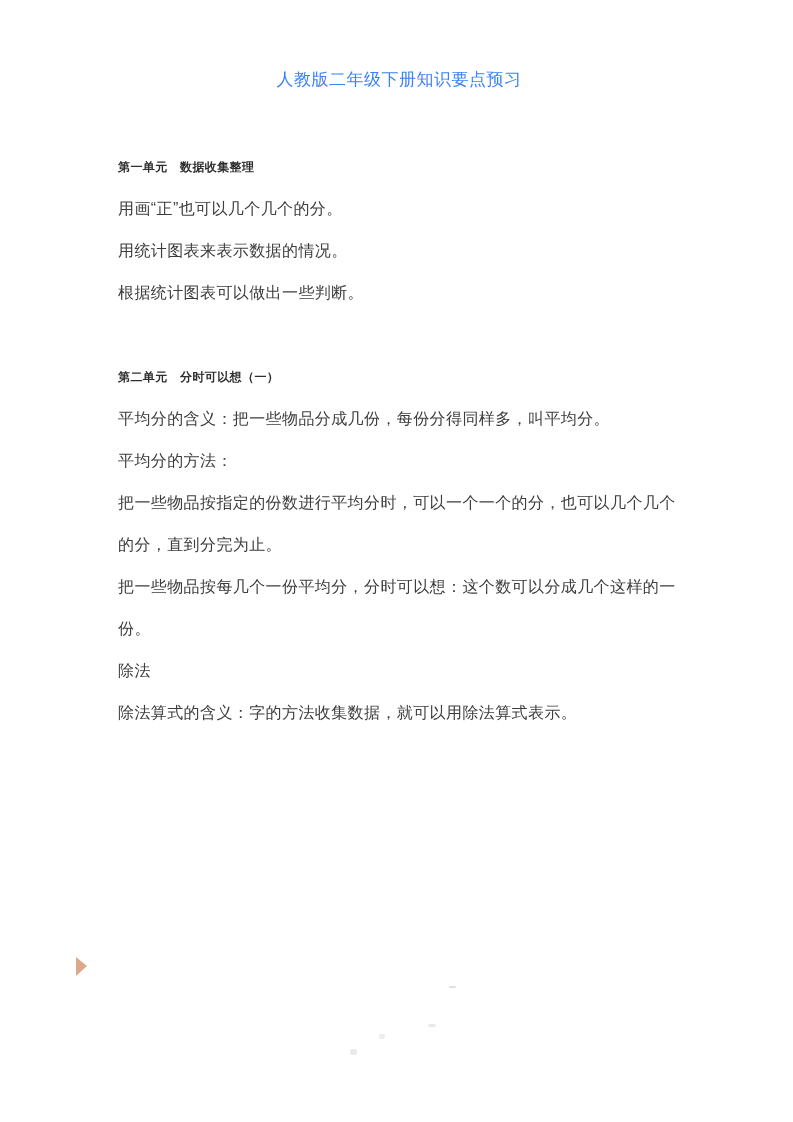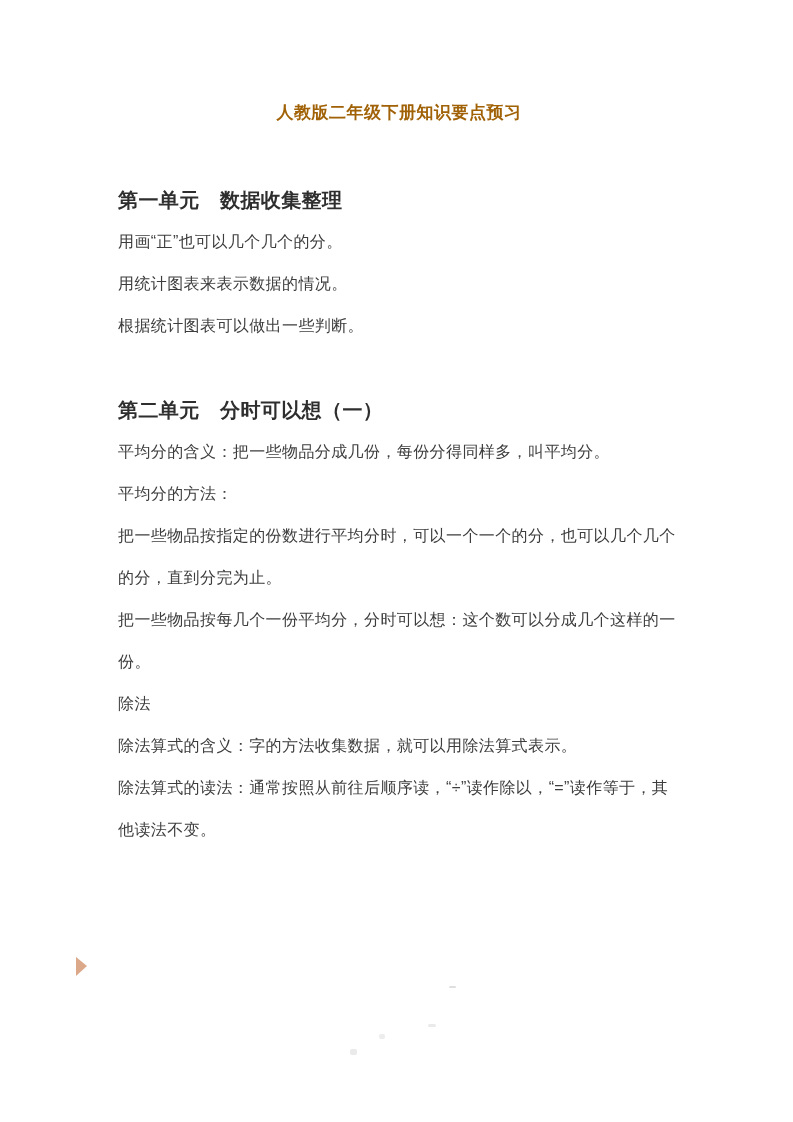--- a/index.html
+++ b/index.html
@@ -15,30 +15,30 @@
     overflow: hidden;
     font-family: "Liberation Sans", "DejaVu Sans", sans-serif;
   }
   .content {
     position: absolute;
     left: 118px;
     top: 0;
     width: 562px;
   }
   .doc-title {
-    margin-top: 101px;
+    margin-top: 68px;
     text-align: center;
     font-size: 17px;
-    font-weight: bold;
-    color: #a16207;
+    font-weight: normal;
+    color: #3b82f6;
     letter-spacing: 0.5px;
     line-height: 24px;
   }
   .section-heading {
-    font-size: 20px;
+    font-size: 12px;
     font-weight: bold;
     color: #2e2e2e;
     line-height: 42px;
     letter-spacing: 0.4px;
   }
   .section-heading.first {
     margin-top: 54px;
   }
   .section-heading.second {
     margin-top: 42px;
@@ -93,21 +93,20 @@
     <p class="para">根据统计图表可以做出一些判断。</p>
 
     <div class="section-heading second">第二单元　分时可以想（一）</div>
 
     <p class="para">平均分的含义：把一些物品分成几份，每份分得同样多，叫平均分。</p>
     <p class="para">平均分的方法：</p>
     <p class="para">把一些物品按指定的份数进行平均分时，可以一个一个的分，也可以几个几个的分，直到分完为止。</p>
     <p class="para">把一些物品按每几个一份平均分，分时可以想：这个数可以分成几个这样的一份。</p>
     <p class="para">除法</p>
     <p class="para">除法算式的含义：字的方法收集数据，就可以用除法算式表示。</p>
-    <p class="para">除法算式的读法：通常按照从前往后顺序读，“÷”读作除以，“=”读作等于，其他读法不变。</p>
 
   </div>
 
   <div class="page-curl-marker" style="border-left-color: rgb(215, 154, 118);"></div>
 
   <div class="speck s1"></div>
   <div class="speck s2"></div>
   <div class="speck s3"></div>
   <div class="speck s4"></div>
 

